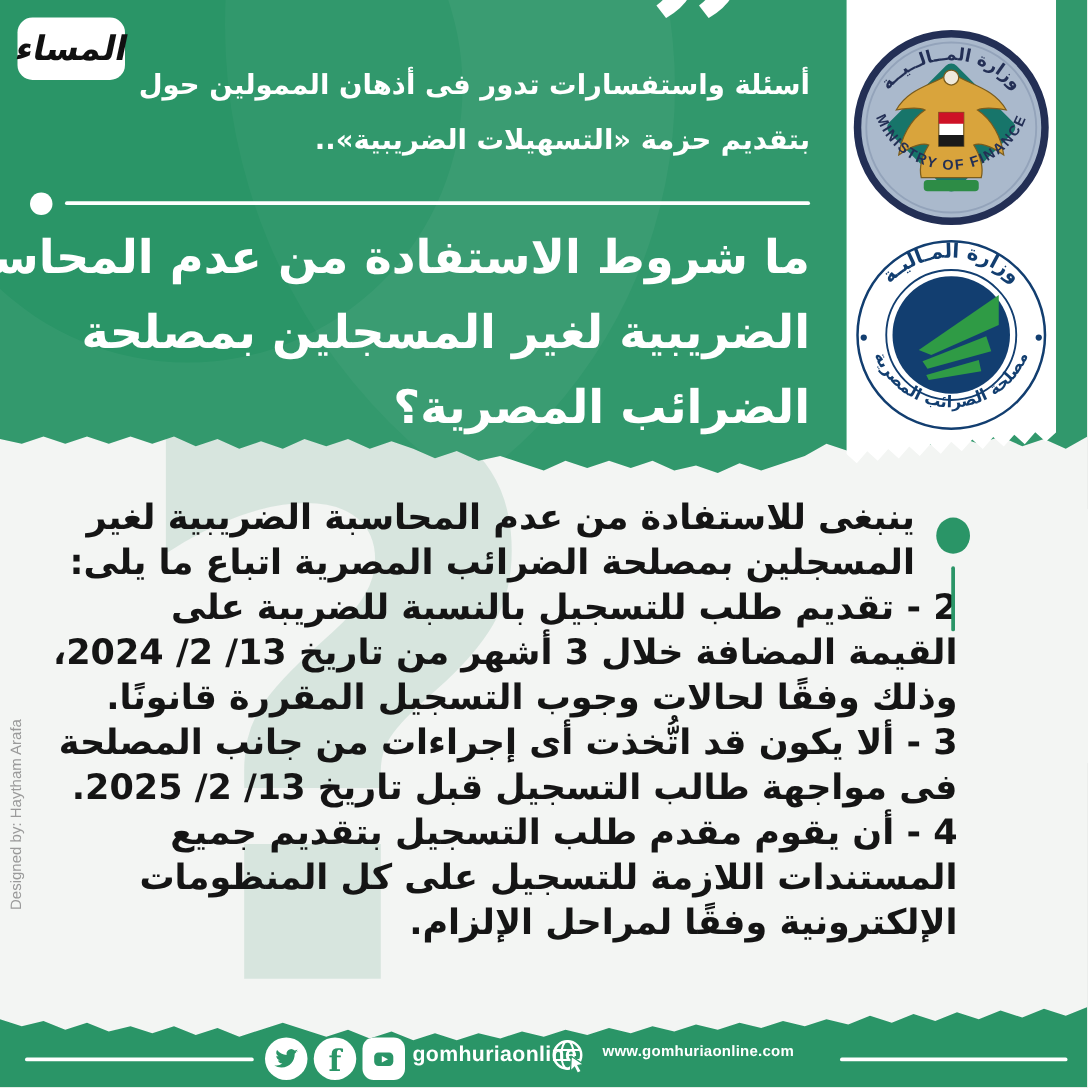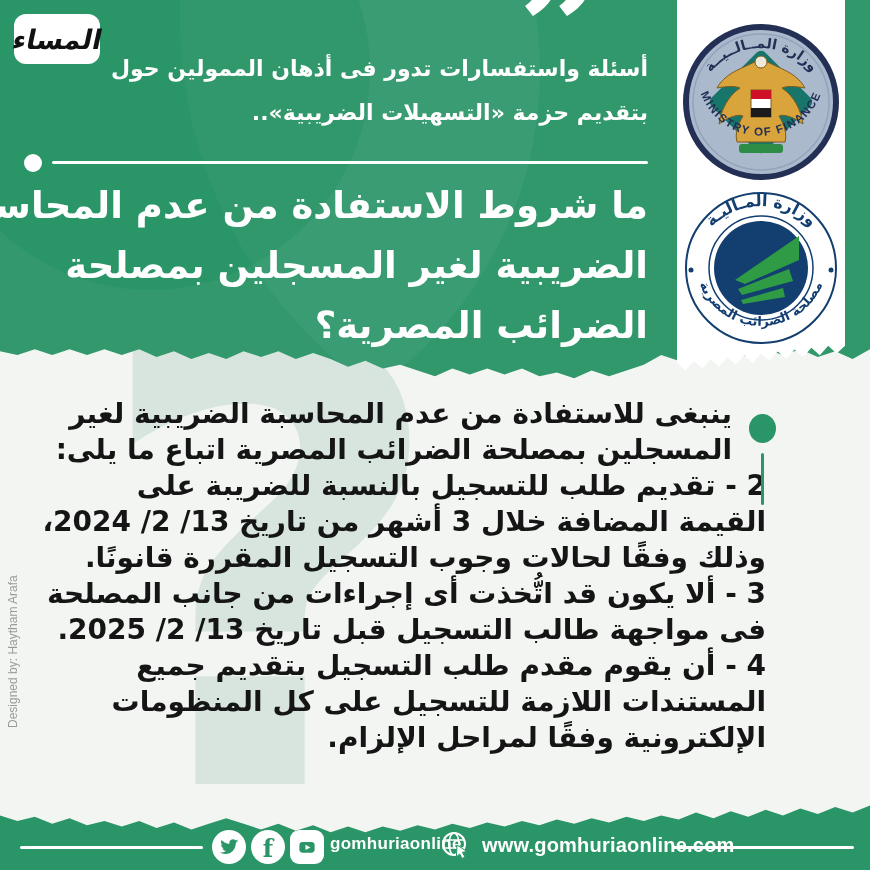--- a/index.html
+++ b/index.html
@@ -91,21 +91,21 @@
   .social{left:212px;}
   .icon-circle{width:34px;height:34px;border-radius:50%;background:#ffffff;
     display:flex;align-items:center;justify-content:center;}
   .icon-square{width:34px;height:34px;border-radius:9px;background:#ffffff;
     display:flex;align-items:center;justify-content:center;}
   .fb-f{font-family:"DejaVu Serif",serif;font-weight:bold;font-size:24px;color:#2a9567;line-height:1;margin-top:4px;}
   .f-handle{position:absolute;left:330px;top:34px;color:#fff;font-weight:bold;
     font-family:"Liberation Sans",sans-serif;font-size:17px;letter-spacing:.3px;}
   .f-globe{position:absolute;left:440px;top:30px;}
   .f-url{position:absolute;left:482px;top:34px;color:#fff;font-weight:bold;
-    font-family:"Liberation Sans",sans-serif;font-size:20px;letter-spacing:.2px;}
+    font-family:"Liberation Sans",sans-serif;font-size:12px;letter-spacing:.2px;}
   
   .credit{
     position:absolute;left:6px;top:728px;width:176px;z-index:2;
     transform:rotate(-90deg);transform-origin:left top;
     font-family:"Liberation Sans",sans-serif;font-size:12px;color:#9a9a9a;
     white-space:nowrap;
   }
 </style>
 </head>
 <body>

